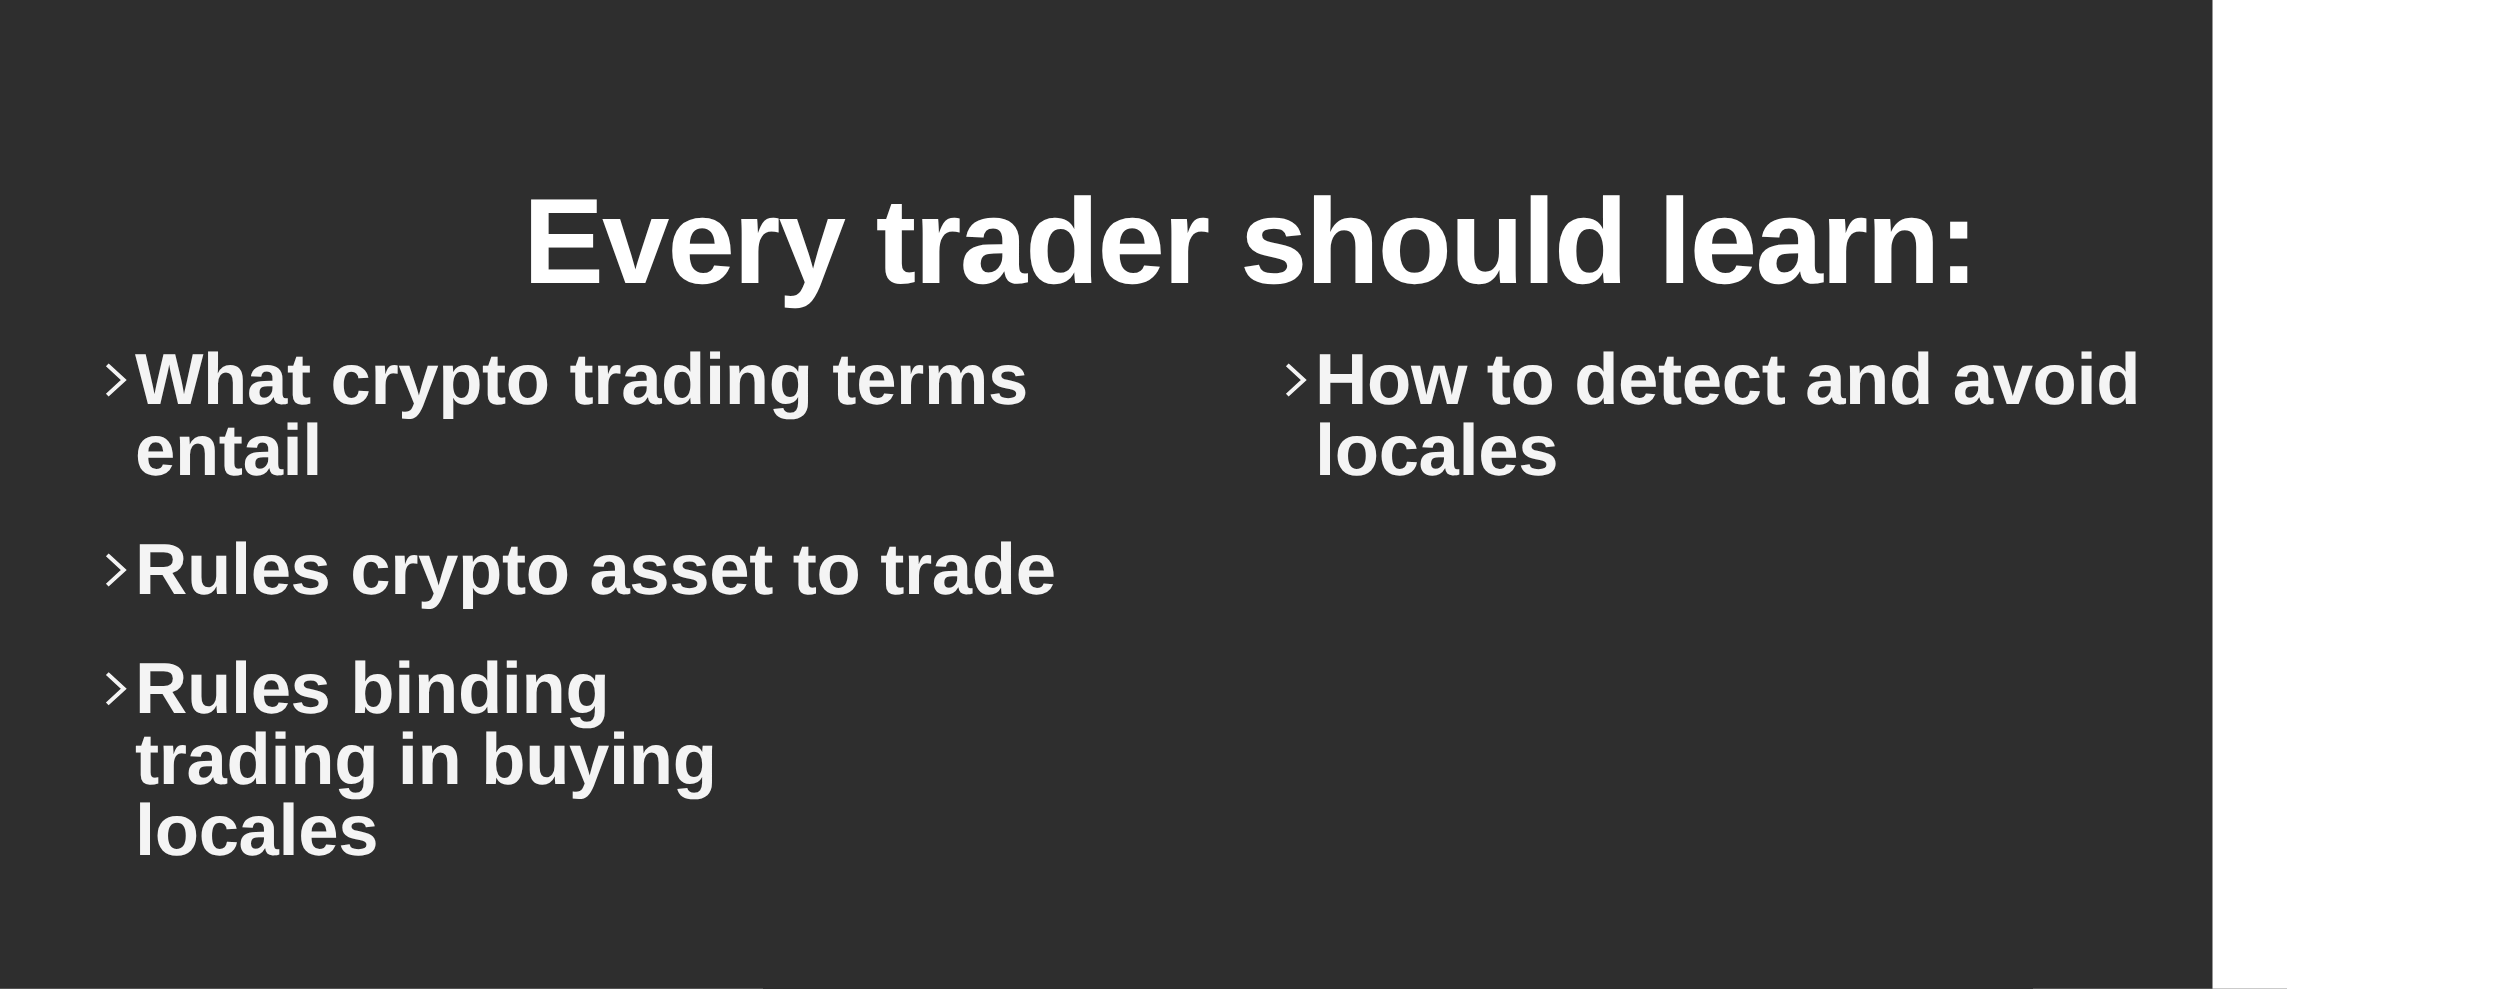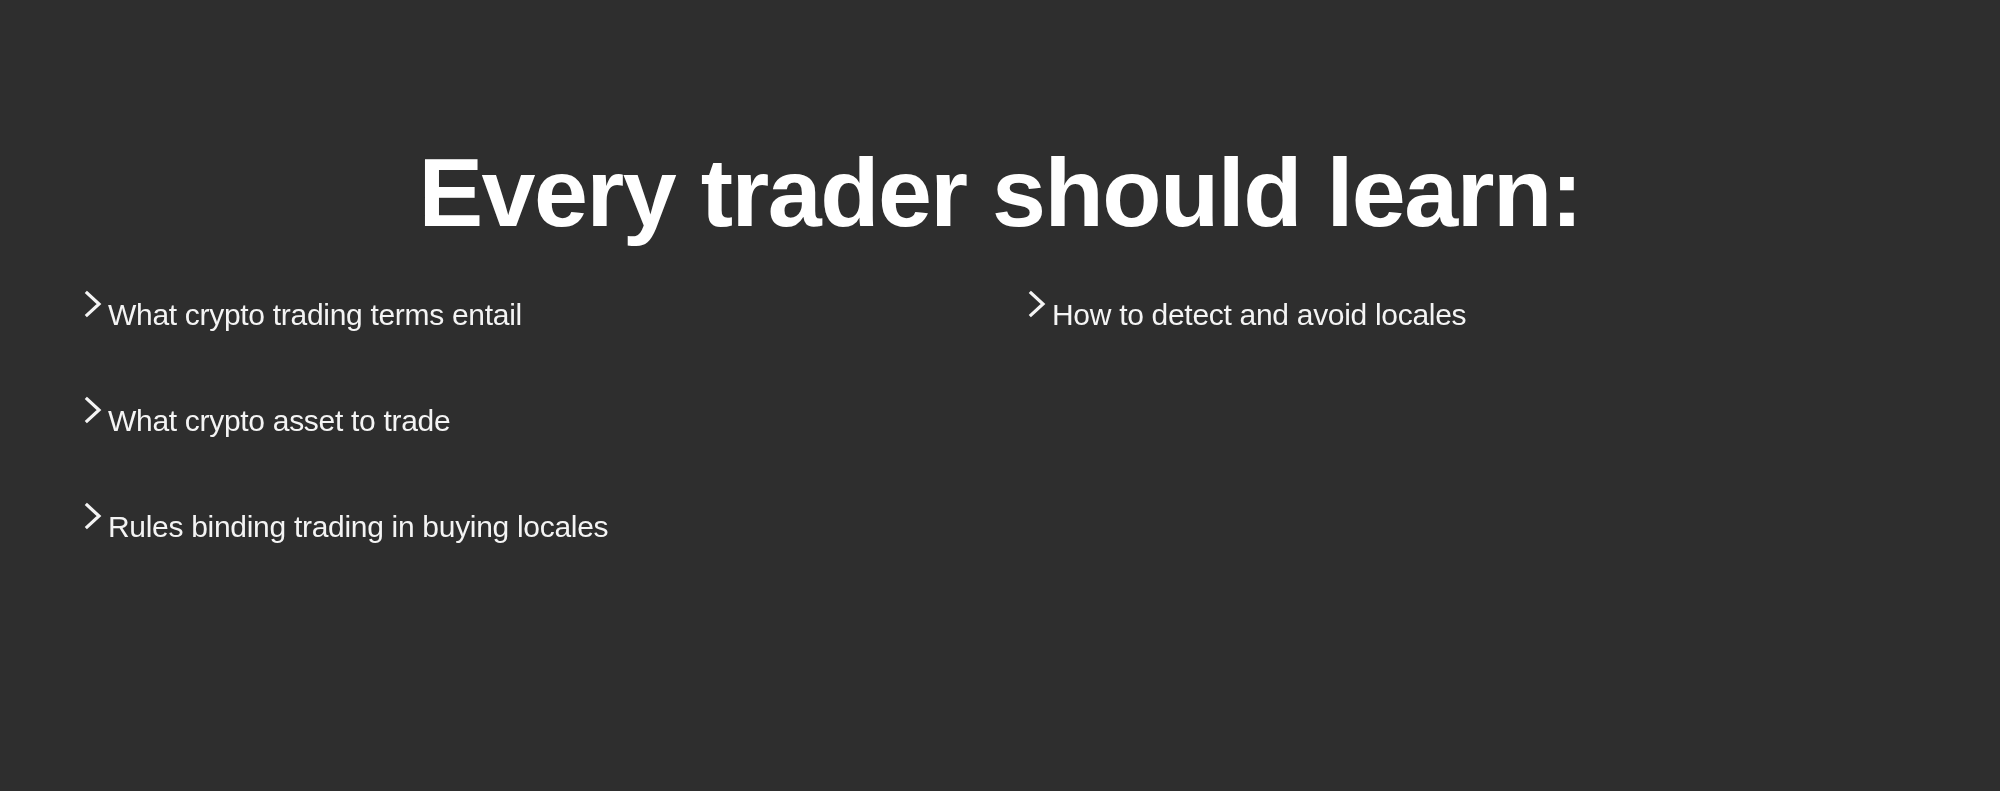--- a/index.html
+++ b/index.html
@@ -9,21 +9,21 @@
   }
   body {
     width: 2000px;
     height: 791px;
     overflow: hidden;
     font-family: "Liberation Sans", "DejaVu Sans", sans-serif;
   }
 
   .slide {
     position: relative;
-    width: 2000px;
+    width: 1770px;
     height: 791px;
     background: #2e2e2e;
     box-sizing: border-box;
     overflow: hidden;
   }
 
   
   .slide-title {
     position: absolute;
     top: 78px;
@@ -69,27 +69,26 @@
     position: relative;
     top: 1px;
   }
   .bullet-icon svg {
     display: block;
     width: 30px;
     height: 56px;
   }
 
   .bullet-text {
-    font-size: 30px;
+    font-size: 58px;
     line-height: 57px;
-    font-weight: 400;
+    font-weight: 700;
     color: #f4f4f4;
     letter-spacing: -0.3px;
     max-width: 790px;
-    margin-top: 11px;
   }
 
   .column.right .bullet-text { max-width: 830px; }
 </style>
 </head>
 <body>
 
 <div class="slide" style="background: rgb(46, 46, 46);">
 
   <h1 class="slide-title">Every trader should learn:</h1>
@@ -107,21 +106,21 @@
         <span class="bullet-text">What crypto trading terms entail</span>
       </div>
 
 
       <div class="bullet-item">
         <span class="bullet-icon">
           <svg viewBox="0 0 30 56" xmlns="http://www.w3.org/2000/svg" aria-hidden="true">
             <polyline points="9,17 21,28 9,39" fill="none" stroke="#f4f4f4" stroke-width="3.2" stroke-linecap="square" stroke-linejoin="miter"></polyline>
           </svg>
         </span>
-        <span class="bullet-text">What crypto asset to trade</span>
+        <span class="bullet-text">Rules crypto asset to trade</span>
       </div>
 
       <div class="bullet-item">
         <span class="bullet-icon">
           <svg viewBox="0 0 30 56" xmlns="http://www.w3.org/2000/svg" aria-hidden="true">
             <polyline points="9,17 21,28 9,39" fill="none" stroke="#f4f4f4" stroke-width="3.2" stroke-linecap="square" stroke-linejoin="miter"></polyline>
           </svg>
         </span>
         <span class="bullet-text" style="max-width:560px;">Rules binding trading in buying locales</span>
       </div>

